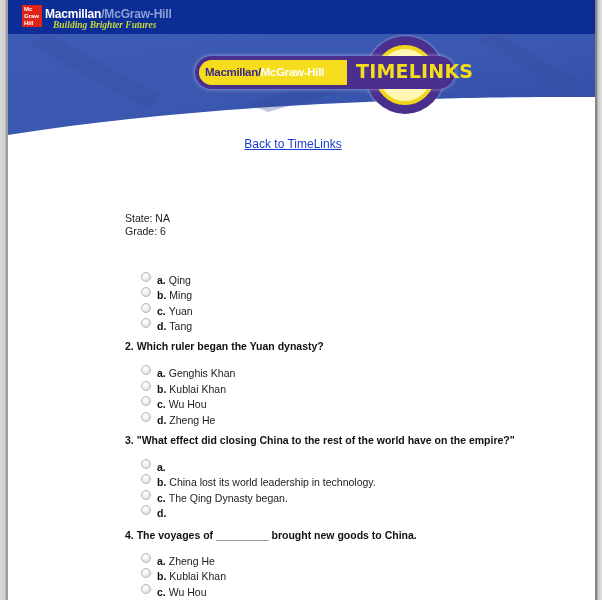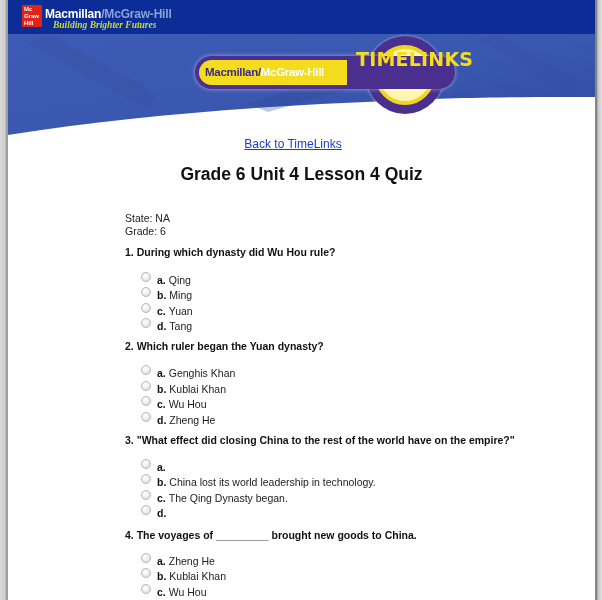--- a/index.html
+++ b/index.html
@@ -66,21 +66,21 @@
   }
   .clock-face {
     position: absolute; left: 367px; top: 45px; width: 60px; height: 60px;
     border-radius: 50%; background: #fff6b0; border: 4px solid #f1d51a; box-sizing: border-box;
   }
   .logo-band {
     position: absolute; left: 339px; top: 60px; width: 104px; height: 25px;
     border-radius: 0 13px 13px 0; background: #4a2f8f;
   }
   .logo-text-b {
-    position: absolute; left: 348px; top: 48px; font-size: 19px; font-weight: bold;
+    position: absolute; left: 348px; top: 60px; font-size: 19px; font-weight: bold;
     color: #f5dc1c; letter-spacing: 0.2px;
     font-family: "DejaVu Sans", sans-serif;
   }
   .back-link {
     position: absolute; left: 0; width: 570px; top: 137px; text-align: center;
     font-size: 12px;
   }
   .back-link a { color: #1a3ccc; text-decoration: underline; cursor: pointer; }
   .title {
     position: absolute; left: 0; width: 587px; top: 164px; text-align: center;
@@ -144,28 +144,26 @@
     <div class="logo-yellow"></div>
     <div class="logo-band"></div>
     <div class="logo-text-a"><span>Macmillan/</span><span class="b">McGraw-Hill</span></div>
     <div class="logo-text-b">TIMELINKS</div>
   </div>
 
   <div class="back-link">
     <a>Back to TimeLinks</a>
   </div>
 
-  <div class="title">Grade 6 Unit 4 Lesson 4 Quiz</div>
 
   <div class="meta">
     <div>State: NA</div>
     <div>Grade: 6</div>
   </div>
 
-  <div class="q" style="top:246px">1. During which dynasty did Wu Hou rule?</div>
   <div class="opt" style="top:273px">
       <span class="radio"></span>
       <span class="letter">a.</span>
       <span>Qing</span>
     </div>
   <div class="opt" style="top:288px">
       <span class="radio"></span>
       <span class="letter">b.</span>
       <span>Ming</span>
     </div>

